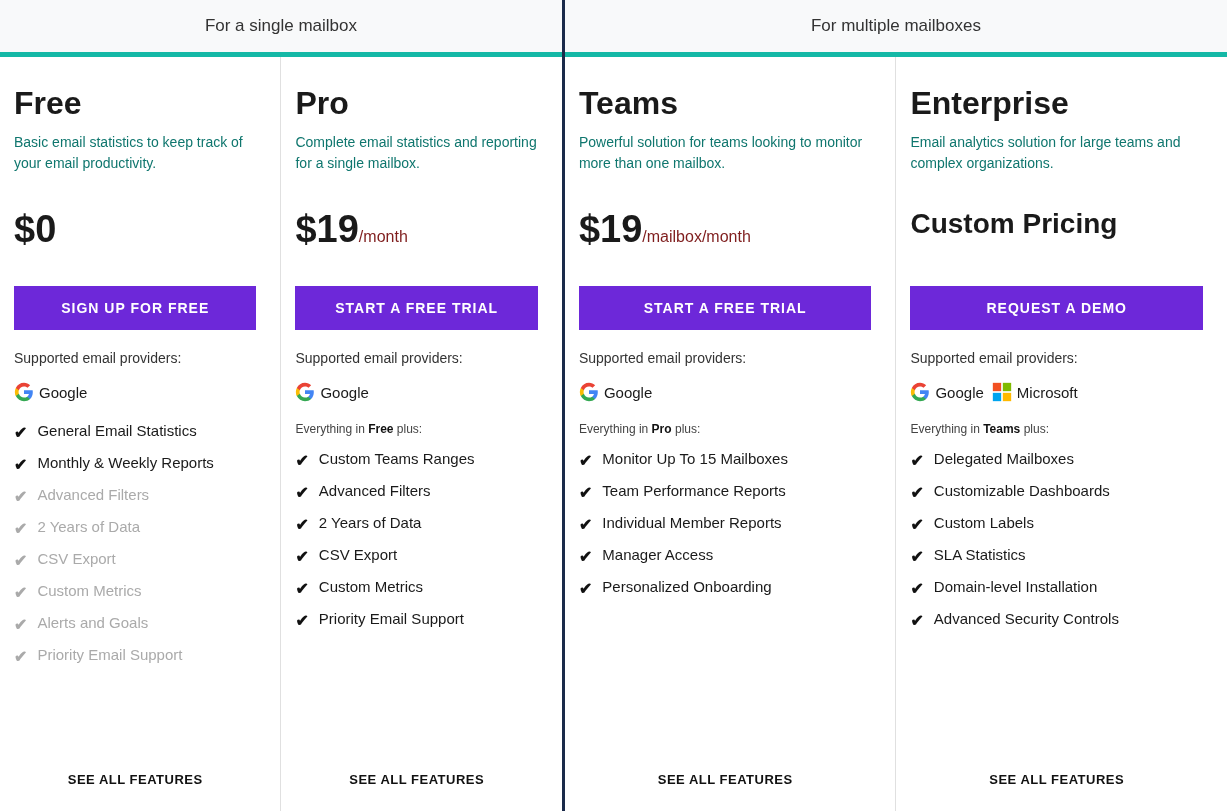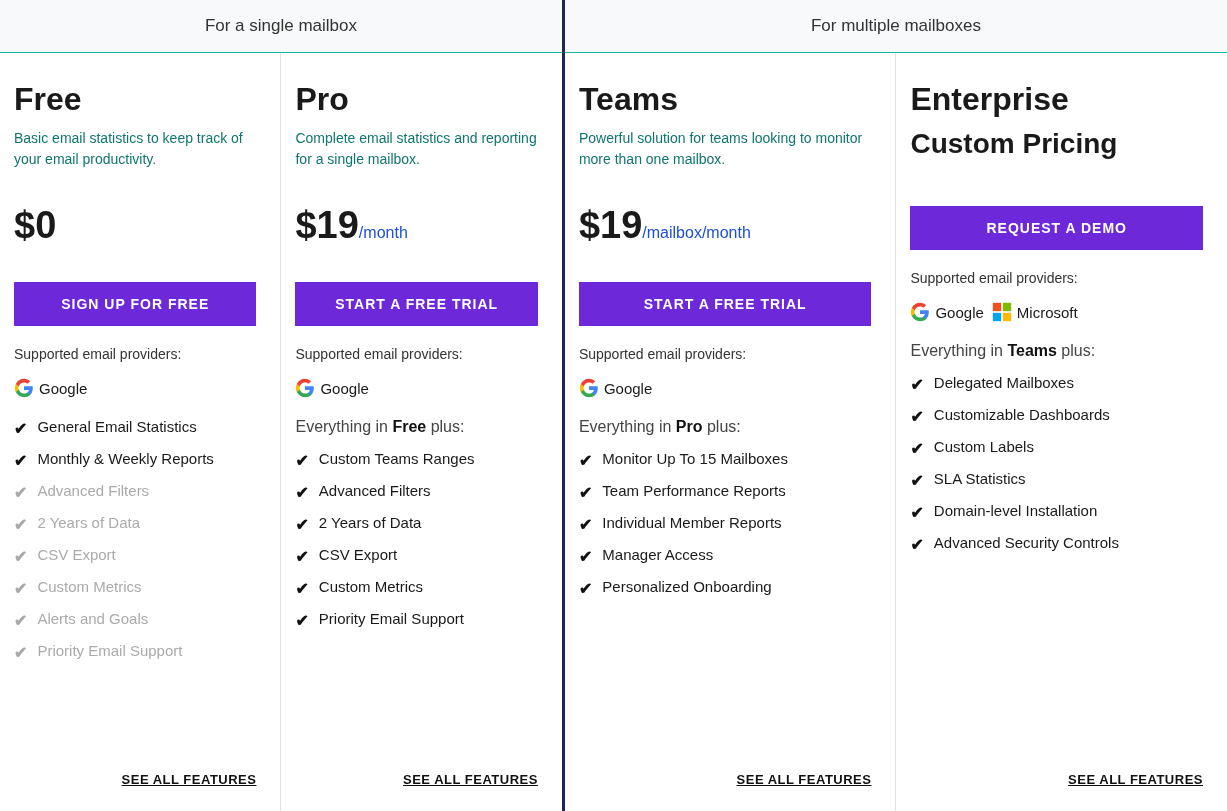--- a/index.html
+++ b/index.html
@@ -27,21 +27,21 @@
 
     .section-right {
       width: 727px;
     }
 
     .section-header {
       text-align: center;
       padding: 16px 0;
       font-size: 17px;
       color: #333;
-      border-bottom: 1px solid #14b8a6;
+      border-bottom: 5px solid #14b8a6;
       background: #f8f9fa;
     }
 
     .plans-row {
       display: flex;
       flex: 1;
     }
 
     .plan {
       padding: 28px 24px 24px 14px;
@@ -75,21 +75,21 @@
 
     .plan-price {
       font-size: 38px;
       font-weight: 700;
       margin-bottom: 4px;
     }
 
     .plan-price .per {
       font-size: 16px;
       font-weight: 400;
-      color: #1d4ed8;
+      color: #7f1d1d;
     }
 
     .plan-price-custom {
       font-size: 28px;
       font-weight: 700;
       margin-bottom: 20px;
     }
 
     .plan-btn {
       display: block;
@@ -134,21 +134,21 @@
       height: 20px;
     }
 
     
     .microsoft-icon {
       width: 20px;
       height: 20px;
     }
 
     .everything-in {
-      font-size: 16px;
+      font-size: 12px;
       color: #444;
       margin-bottom: 14px;
     }
 
     .everything-in strong {
       font-weight: 700;
       color: #111;
     }
 
     .features-list {
@@ -178,25 +178,24 @@
       color: #aaa;
     }
 
     .feature-item.disabled .check {
       color: #aaa;
     }
 
     .see-all {
       margin-top: auto;
       padding-top: 20px;
-      text-align: right;
+      text-align: center;
       font-size: 13px;
       font-weight: 700;
       letter-spacing: 0.5px;
-      text-decoration: underline;
       cursor: pointer;
       color: #111;
     }
 
     .price-row {
       min-height: 60px;
       display: flex;
       align-items: baseline;
     }
   </style>
@@ -354,20 +353,21 @@
             </li>
             <li class="feature-item">
               <span class="check">✔</span>
               <span>Personalized Onboarding</span>
             </li>
           </ul>
           <div class="see-all">SEE ALL FEATURES</div>
         </div>
         <div class="plan">
           <div class="plan-name">Enterprise</div>
+          <div class="plan-description">Email analytics solution for large teams and complex organizations.</div>
           <div class="price-row">
             <div class="plan-price-custom">Custom Pricing</div>
           </div>
           <button class="plan-btn">REQUEST A DEMO</button>
           <div class="providers-label">Supported email providers:</div>
           <div class="providers-list">
             <div class="provider-item">
               <svg class="google-icon" viewBox="0 0 24 24" xmlns="http://www.w3.org/2000/svg">
     <path d="M22.56 12.25c0-.78-.07-1.53-.2-2.25H12v4.26h5.92c-.26 1.37-1.04 2.53-2.21 3.31v2.77h3.57c2.08-1.92 3.28-4.74 3.28-8.09z" fill="#4285F4"></path>
     <path d="M12 23c2.97 0 5.46-.98 7.28-2.66l-3.57-2.77c-.98.66-2.23 1.06-3.71 1.06-2.86 0-5.29-1.93-6.16-4.53H2.18v2.84C3.99 20.53 7.7 23 12 23z" fill="#34A853"></path>

